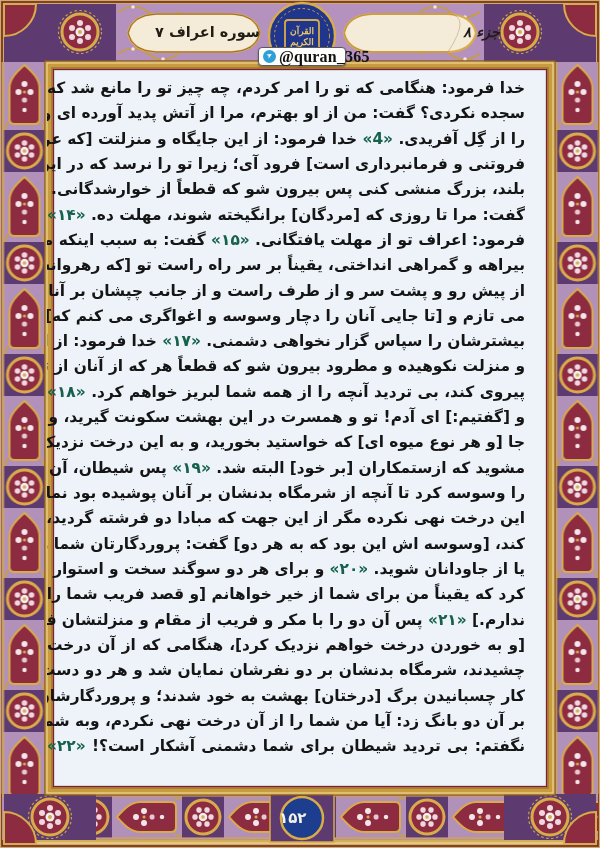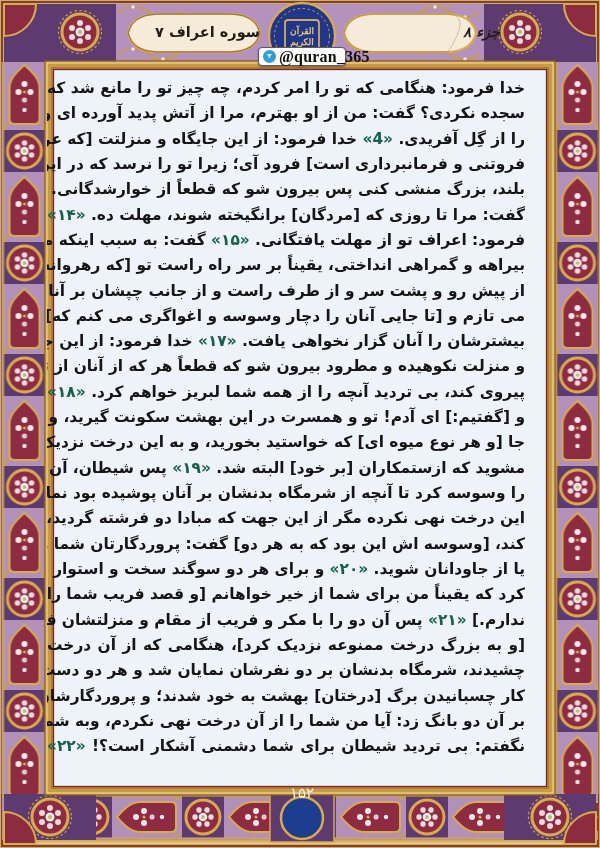--- a/index.html
+++ b/index.html
@@ -33,22 +33,22 @@
   #translation-text{left:47px;top:76px;width:478px;height:709px;direction:rtl;
       color:#151515;font-size:15.4px;font-weight:bold;}
   #translation-text .line{height:25.32px;line-height:25.32px;overflow:hidden;
       text-align:justify;text-align-last:justify;white-space:nowrap;}
   #translation-text .line span{white-space:nowrap;}
   
   #translation-text .line{display:block;white-space:normal;}
   #translation-text .v{color:#15614b;}
 
   
-  #page-number{left:279px;top:782px;width:46px;height:22px;line-height:22px;text-align:center;
-      color:#f6f2e6;font-size:15px;font-weight:normal;}
+  #page-number{left:279px;top:807px;width:46px;height:22px;line-height:22px;
+      color:#f6f2e6;font-size:15px;font-weight:bold;}
 </style>
 </head>
 <body>
 
 <svg id="border-art" width="600" height="848" viewBox="0 0 600 848" xmlns="http://www.w3.org/2000/svg">
   <defs>
     <pattern id="pv" width="46" height="112" patternUnits="userSpaceOnUse">
       <rect width="46" height="112" fill="#b190ba"></rect>
       <rect x="1" width="1.6" height="112" fill="#d4a53e"></rect>
       <rect x="43.4" width="1.6" height="112" fill="#d4a53e"></rect>
@@ -182,32 +182,32 @@
     <div class="line"><span>خدا فرمود: هنگامی که تو را امر کردم، چه چیز تو را مانع شد که</span></div>
     <div class="line"><span>سجده نکردی؟ گفت: من از او بهترم، مرا از آتش پدید آورده ای و او</span></div>
     <div class="line"><span>را از گِل آفریدی. </span><span class="v">«4»</span><span> خدا فرمود: از این جایگاه و منزلتت [که عرصه</span></div>
     <div class="line"><span>فروتنی و فرمانبرداری است] فرود آی؛ زیرا تو را نرسد که در این جایگاه</span></div>
     <div class="line"><span>بلند، بزرگ منشی کنی پس بیرون شو که قطعاً از خوارشدگانی. </span><span class="v">«۱۳»</span></div>
     <div class="line"><span>گفت: مرا تا روزی که [مردگان] برانگیخته شوند، مهلت ده. </span><span class="v">«۱۴»</span><span> خدا</span></div>
     <div class="line"><span>فرمود: اعراف تو از مهلت یافتگانی. </span><span class="v">«۱۵»</span><span> گفت: به سبب اینکه مرا به</span></div>
     <div class="line"><span>بیراهه و گمراهی انداختی، یقیناً بر سر راه راست تو [که رهروانش را</span></div>
     <div class="line"><span>از پیش رو و پشت سر و از طرف راست و از جانب چپشان بر آنان</span></div>
     <div class="line"><span>می تازم و [تا جایی آنان را دچار وسوسه و اغواگری می کنم که]</span></div>
-    <div class="line"><span>بیشترشان را آنان گزار نخواهی یافت. </span><span class="v">«۱۷»</span><span> خدا فرمود: از این جایگاه</span></div>
+    <div class="line"><span>بیشترشان را سپاس گزار نخواهی دشمنی. </span><span class="v">«۱۷»</span><span> خدا فرمود: از این جایگاه</span></div>
     <div class="line"><span>و منزلت نکوهیده و مطرود بیرون شو که قطعاً هر که از آنان از تو</span></div>
     <div class="line"><span>پیروی کند، بی تردید آنچه را از همه شما لبریز خواهم کرد. </span><span class="v">«۱۸»</span></div>
     <div class="line"><span>و [گفتیم:] ای آدم! تو و همسرت در این بهشت سکونت گیرید، و از هر</span></div>
     <div class="line"><span>جا [و هر نوع میوه ای] که خواستید بخورید، و به این درخت نزدیک</span></div>
     <div class="line"><span>مشوید که ازستمکاران [بر خود] البته شد. </span><span class="v">«۱۹»</span><span> پس شیطان، آن دو</span></div>
     <div class="line"><span>را وسوسه کرد تا آنچه از شرمگاه بدنشان بر آنان پوشیده بود نمایان</span></div>
     <div class="line"><span>این درخت نهی نکرده مگر از این جهت که مبادا دو فرشته گردید،</span></div>
     <div class="line"><span>کند، [وسوسه اش این بود که به هر دو] گفت: پروردگارتان شما را از</span></div>
     <div class="line"><span>یا از جاودانان شوید. </span><span class="v">«۲۰»</span><span> و برای هر دو سوگند سخت و استوار یاد</span></div>
     <div class="line"><span>کرد که یقیناً من برای شما از خیر خواهانم [و قصد فریب شما را</span></div>
     <div class="line"><span>ندارم.] </span><span class="v">«۲۱»</span><span> پس آن دو را با مکر و فریب از مقام و منزلتشان فرود آورد</span></div>
-    <div class="line"><span>[و به بزرگ درخت ممنوعه نزدیک کرد]، هنگامی که از آن درخت</span></div>
+    <div class="line"><span>[و به خوردن درخت خواهم نزدیک کرد]، هنگامی که از آن درخت</span></div>
     <div class="line"><span>چشیدند، شرمگاه بدنشان بر دو نفرشان نمایان شد و هر دو دست به</span></div>
     <div class="line"><span>کار چسبانیدن برگ [درختان] بهشت به خود شدند؛ و پروردگارشان</span></div>
     <div class="line"><span>بر آن دو بانگ زد: آیا من شما را از آن درخت نهی نکردم، وبه شما</span></div>
     <div class="line"><span>نگفتم: بی تردید شیطان برای شما دشمنی آشکار است؟! </span><span class="v">«۲۲»</span></div>
   </div>
 
 <div id="page-number" class="overlay">۱۵۲</div>
 
 </body></html>

